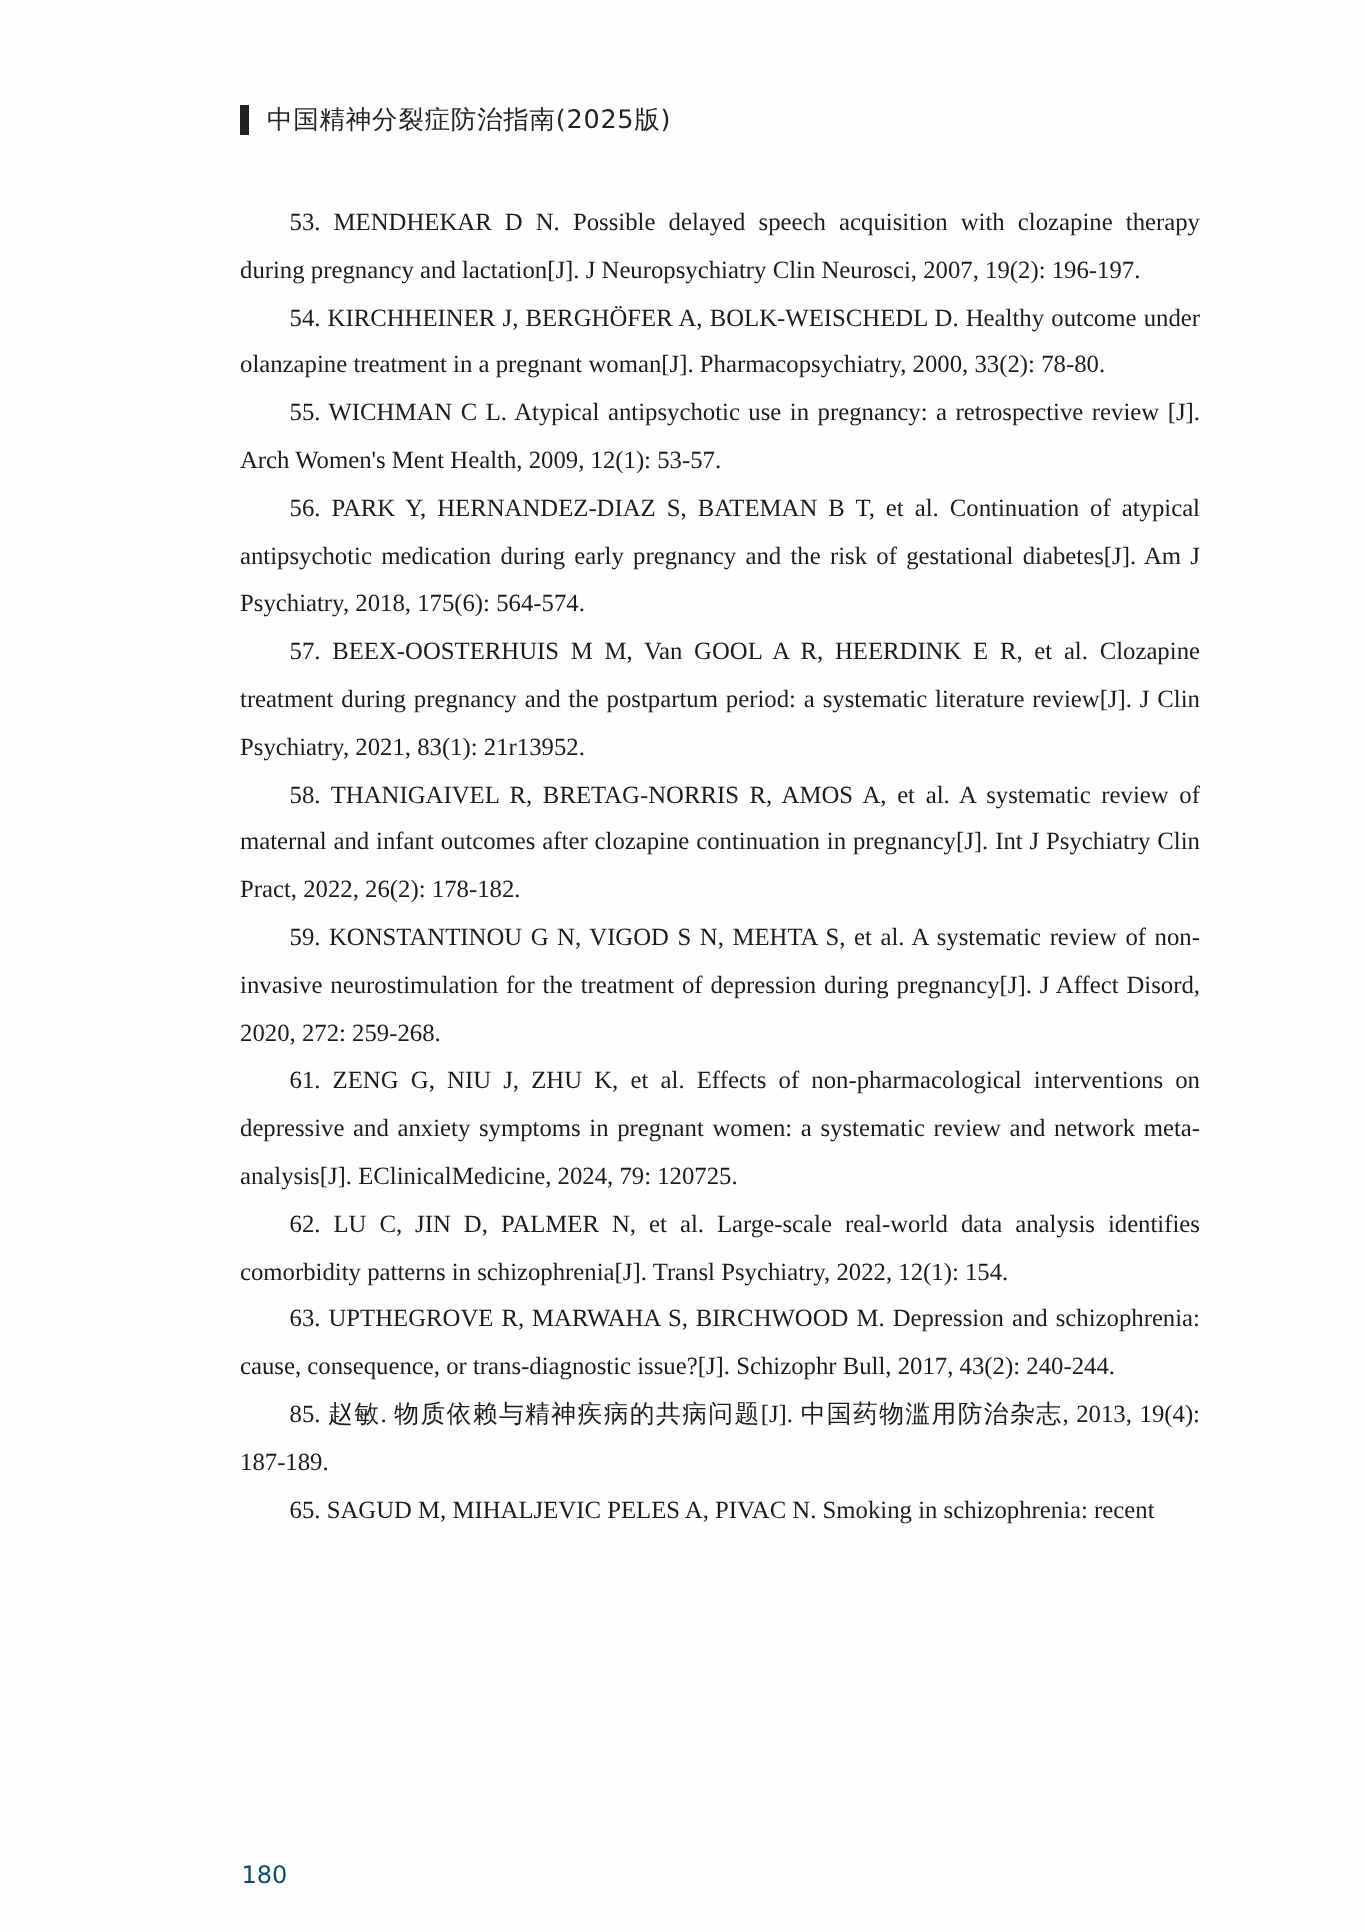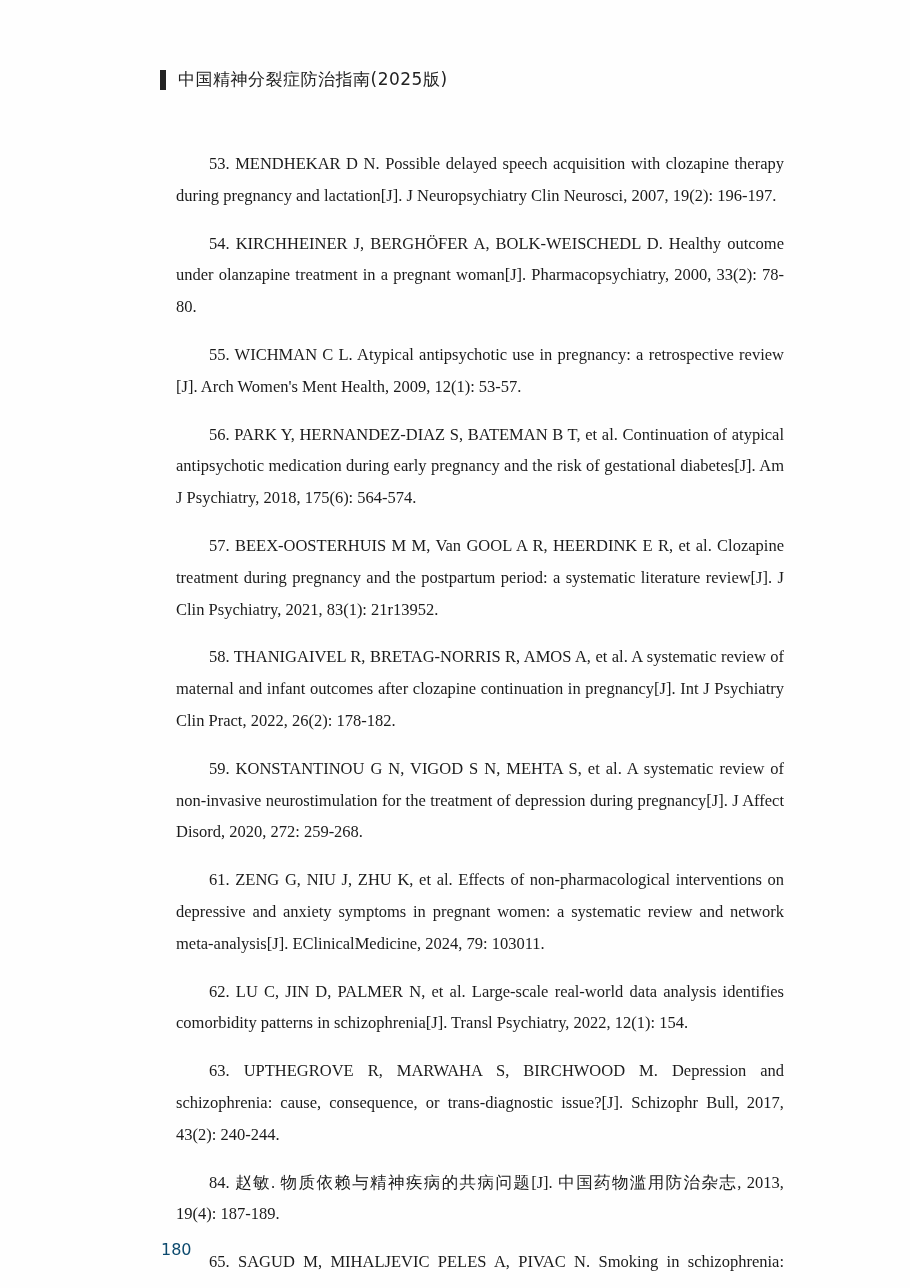--- a/index.html
+++ b/index.html
@@ -3,41 +3,41 @@
 <meta charset="utf-8">
 <style>
   html, body { margin: 0; padding: 0; background: #ffffff; }
   body { width: 910px; height: 1288px; position: relative; overflow: hidden; color: #1a1a1a; }
   .page { position: absolute; left: 0; top: 0; width: 910px; height: 1288px; background: #fefefe; padding-left: 12px; }
   .running-header { position: absolute; left: 160px; top: 68px; display: flex; align-items: center; }
   .header-marker { width: 6px; height: 20px; background: #222; margin-right: 12px; }
   .header-title { font-family: "DejaVu Sans", sans-serif; font-size: 17px; letter-spacing: 0.5px; color: #222; }
   .refs { position: absolute; left: 160px; top: 132px; width: 640px;
           font-family: "Liberation Serif", serif; font-size: 16.5px; line-height: 31.8px; color: #1b1b1b; }
-  .ref { text-indent: 33px; text-align: justify; text-align-last: left; margin: 16px; }
+  .ref { text-indent: 33px; text-align: justify; text-align-last: left; margin: 0; }
   .page-number { position: absolute; left: 161px; top: 1240px; font-family: "DejaVu Sans", sans-serif; font-size: 16px; color: #0c4a6e; }
 </style>
 </head>
 <body>
 
 <div class="page">
   <div class="running-header">
     <span class="header-marker"></span>
     <span class="header-title">中国精神分裂症防治指南(2025版)</span>
   </div>
 
   <div class="refs">
     <p class="ref">53. MENDHEKAR D N. Possible delayed speech acquisition with clozapine therapy during pregnancy and lactation[J]. J Neuropsychiatry Clin Neurosci, 2007, 19(2): 196-197.</p>
     <p class="ref">54. KIRCHHEINER J, BERGHÖFER A, BOLK-WEISCHEDL D. Healthy outcome under olanzapine treatment in a pregnant woman[J]. Pharmacopsychiatry, 2000, 33(2): 78-80.</p>
     <p class="ref">55. WICHMAN C L. Atypical antipsychotic use in pregnancy: a retrospective review [J]. Arch Women's Ment Health, 2009, 12(1): 53-57.</p>
     <p class="ref">56. PARK Y, HERNANDEZ-DIAZ S, BATEMAN B T, et al. Continuation of atypical antipsychotic medication during early pregnancy and the risk of gestational diabetes[J]. Am J Psychiatry, 2018, 175(6): 564-574.</p>
     <p class="ref">57. BEEX-OOSTERHUIS M M, Van GOOL A R, HEERDINK E R, et al. Clozapine treatment during pregnancy and the postpartum period: a systematic literature review[J]. J Clin Psychiatry, 2021, 83(1): 21r13952.</p>
     <p class="ref">58. THANIGAIVEL R, BRETAG-NORRIS R, AMOS A, et al. A systematic review of maternal and infant outcomes after clozapine continuation in pregnancy[J]. Int J Psychiatry Clin Pract, 2022, 26(2): 178-182.</p>
     <p class="ref">59. KONSTANTINOU G N, VIGOD S N, MEHTA S, et al. A systematic review of non-invasive neurostimulation for the treatment of depression during pregnancy[J]. J Affect Disord, 2020, 272: 259-268.</p>
-    <p class="ref">61. ZENG G, NIU J, ZHU K, et al. Effects of non-pharmacological interventions on depressive and anxiety symptoms in pregnant women: a systematic review and network meta-analysis[J]. EClinicalMedicine, 2024, 79: 103011.</p>
+    <p class="ref">61. ZENG G, NIU J, ZHU K, et al. Effects of non-pharmacological interventions on depressive and anxiety symptoms in pregnant women: a systematic review and network meta-analysis[J]. EClinicalMedicine, 2024, 79: 120725.</p>
     <p class="ref">62. LU C, JIN D, PALMER N, et al. Large-scale real-world data analysis identifies comorbidity patterns in schizophrenia[J]. Transl Psychiatry, 2022, 12(1): 154.</p>
     <p class="ref">63. UPTHEGROVE R, MARWAHA S, BIRCHWOOD M. Depression and schizophrenia: cause, consequence, or trans-diagnostic issue?[J]. Schizophr Bull, 2017, 43(2): 240-244.</p>
-    <p class="ref">84. 赵敏. 物质依赖与精神疾病的共病问题[J]. 中国药物滥用防治杂志, 2013, 19(4): 187-189.</p>
+    <p class="ref">85. 赵敏. 物质依赖与精神疾病的共病问题[J]. 中国药物滥用防治杂志, 2013, 19(4): 187-189.</p>
     <p class="ref">65. SAGUD M, MIHALJEVIC PELES A, PIVAC N. Smoking in schizophrenia: recent</p>
   </div>
 
   <div class="page-number">180</div>
 </div>
 
 </body></html>

